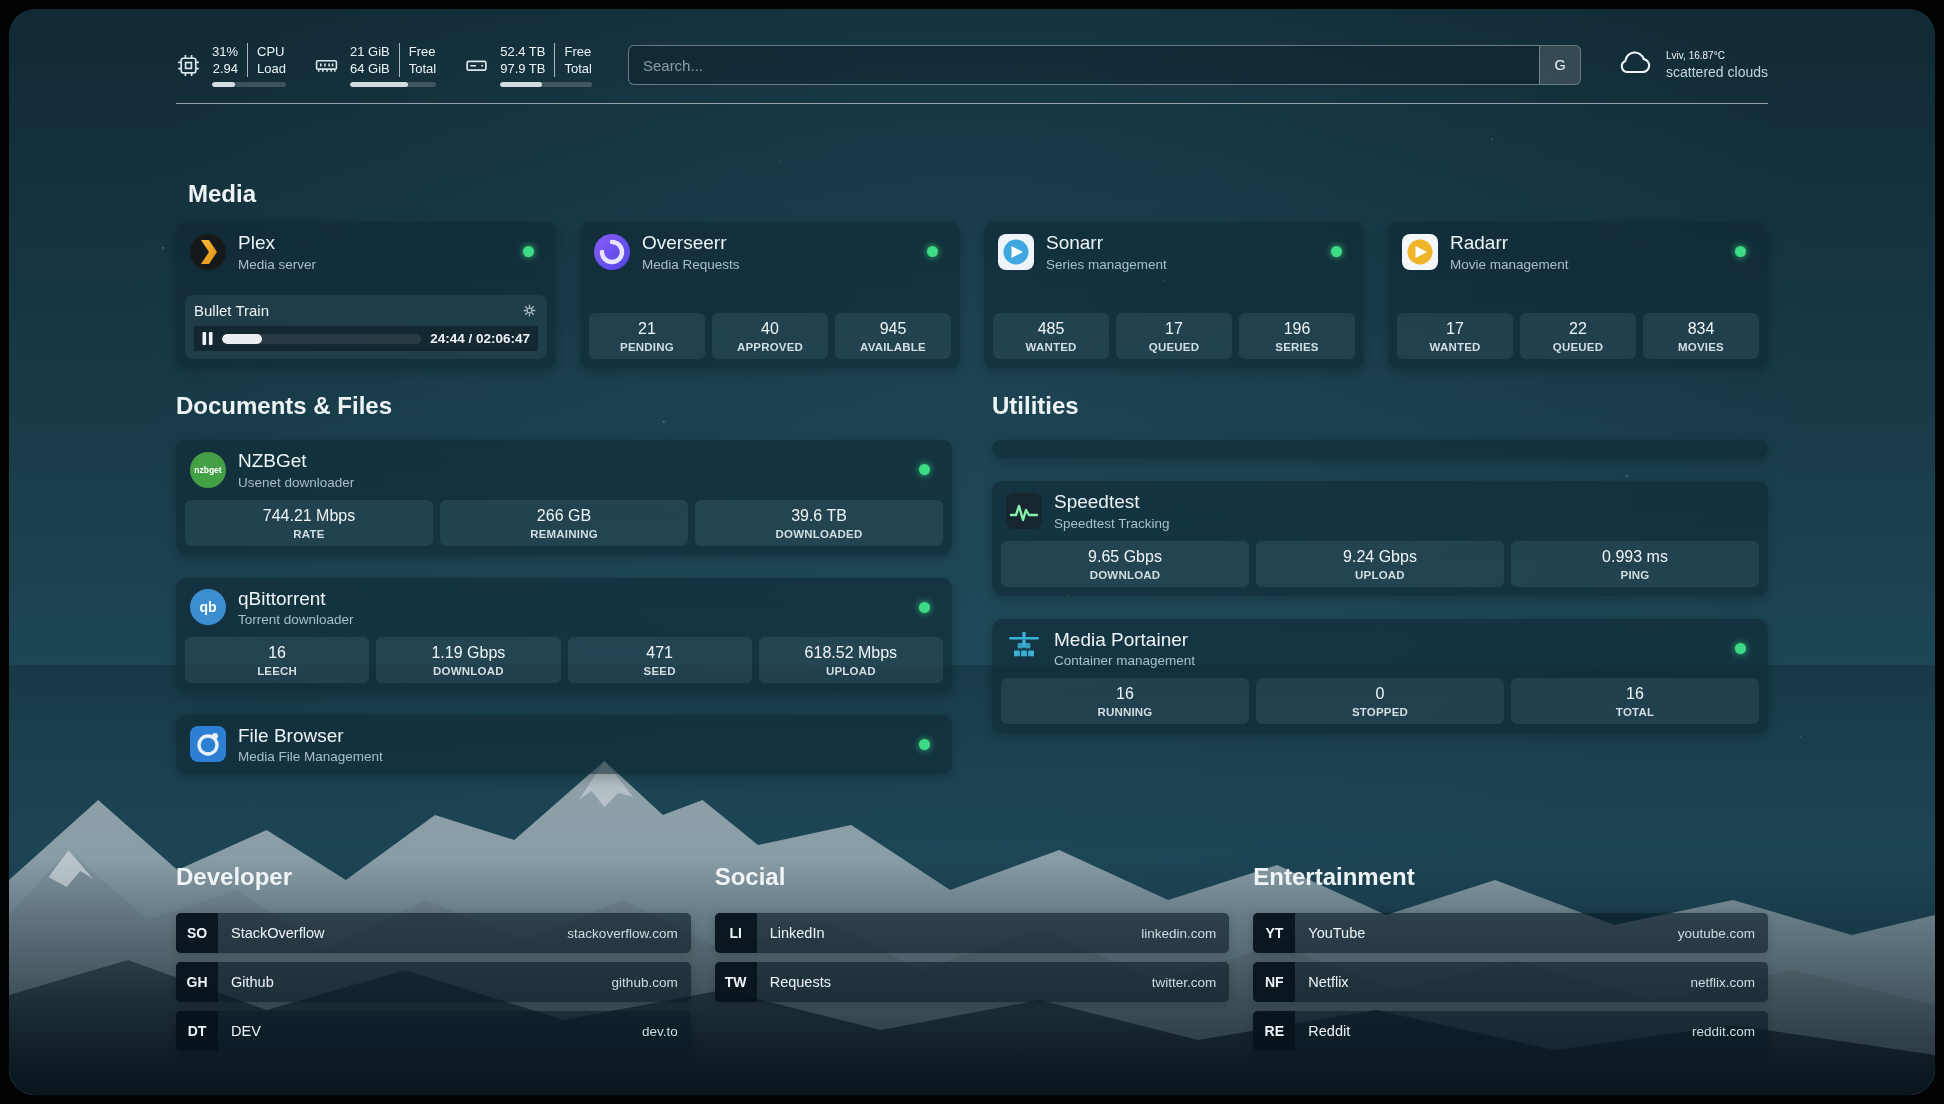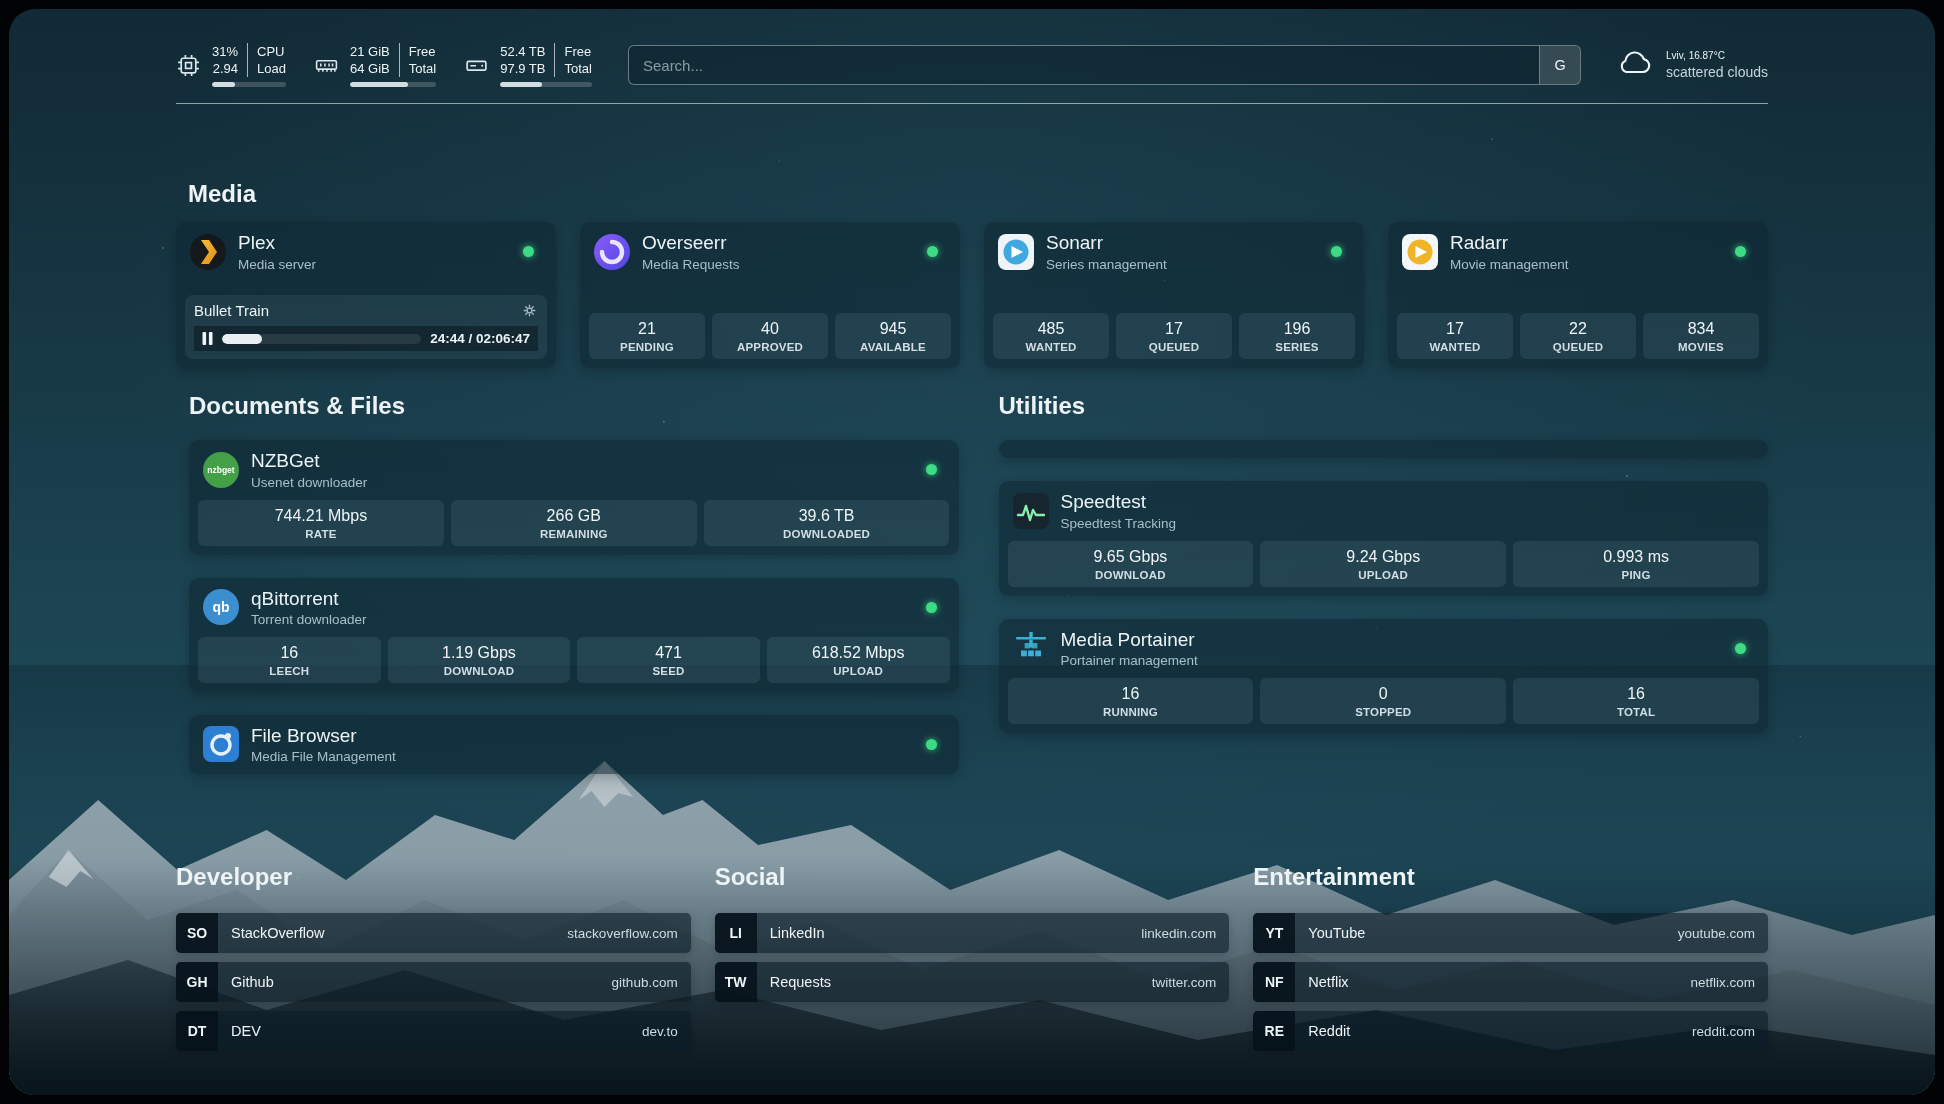--- a/index.html
+++ b/index.html
@@ -47,21 +47,21 @@
   .w-loc{font-size:10px;}
   .w-cond{font-size:14px;color:#c6d5db;margin-top:3px;}
   .divider{height:1px;background:rgba(255,255,255,.55);margin-top:16px;}
 
   
   .section-title{font-size:24px;font-weight:600;color:#eef4f6;margin:0;}
   .t-media{margin:76px 12px 14px;}
   .t-split{margin:24px 0 20px;}
   .t-bottom{margin:0 0 22px;}
   .cards-4{display:grid;grid-template-columns:repeat(4,1fr);gap:24px;}
-  .two-col{display:grid;grid-template-columns:1fr 1fr;gap:40px;align-items:start;margin-left:13px;}
+  .two-col{display:grid;grid-template-columns:1fr 1fr;gap:40px;align-items:start;}
   .bottom{display:grid;grid-template-columns:repeat(3,1fr);gap:24px;margin-top:66px;}
 
   
   .card{background:rgba(15,40,51,.60);border-radius:10px;padding:9px;box-shadow:0 3px 12px rgba(0,0,0,.22);
         display:flex;flex-direction:column;cursor:pointer;}
   .col .card{margin-bottom:23px;}
   .cards-4 .card{min-height:128px;justify-content:space-between;}
   .card-head{display:flex;align-items:center;gap:11px;padding:1px 4px;}
   .app-icon{width:38px;height:38px;flex:0 0 38px;}
   .app-icon svg{display:block;width:38px;height:38px;}
@@ -502,21 +502,21 @@
                   <rect x="17.3" y="10.6" width="3.4" height="8"></rect>
                   <rect x="12.6" y="14" width="5.4" height="5.4" opacity="0.85"></rect>
                   <rect x="20" y="14" width="5.4" height="5.4" opacity="0.85"></rect>
                   <rect x="9" y="21.5" width="5.8" height="5.8"></rect>
                   <rect x="16.1" y="21.5" width="5.8" height="5.8"></rect>
                   <rect x="23.2" y="21.5" width="5.8" height="5.8"></rect>
                 </svg>
               </span>
               <div class="app-text">
                 <div class="app-name">Media Portainer</div>
-                <div class="app-sub">Portainer management</div>
+                <div class="app-sub">Container management</div>
               </div>
               <span class="status-dot"></span>
             </div>
             <div class="stats">
               <div class="stat">
                 <div class="stat-value">16</div>
                   <div class="stat-label">RUNNING</div>
               </div>
               <div class="stat">
                 <div class="stat-value">0</div>

